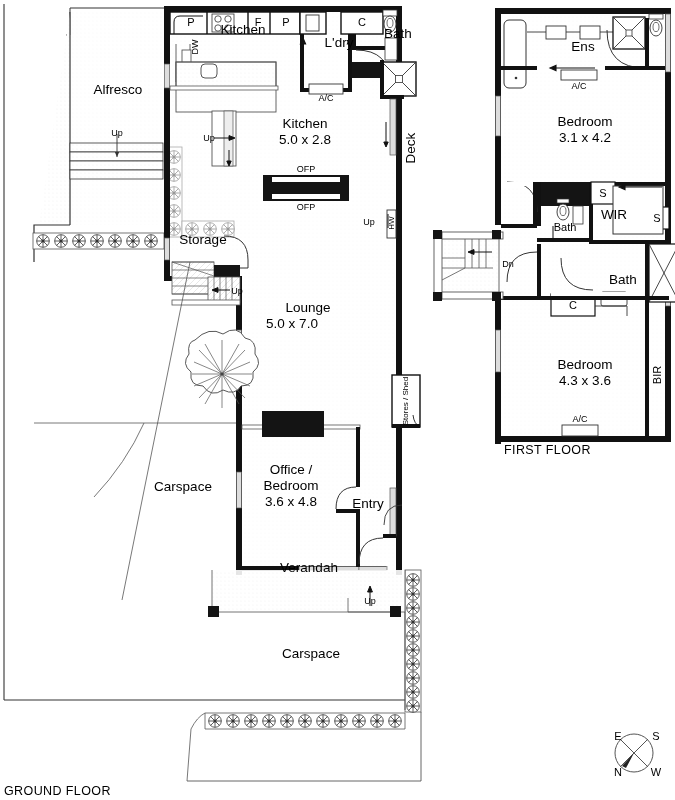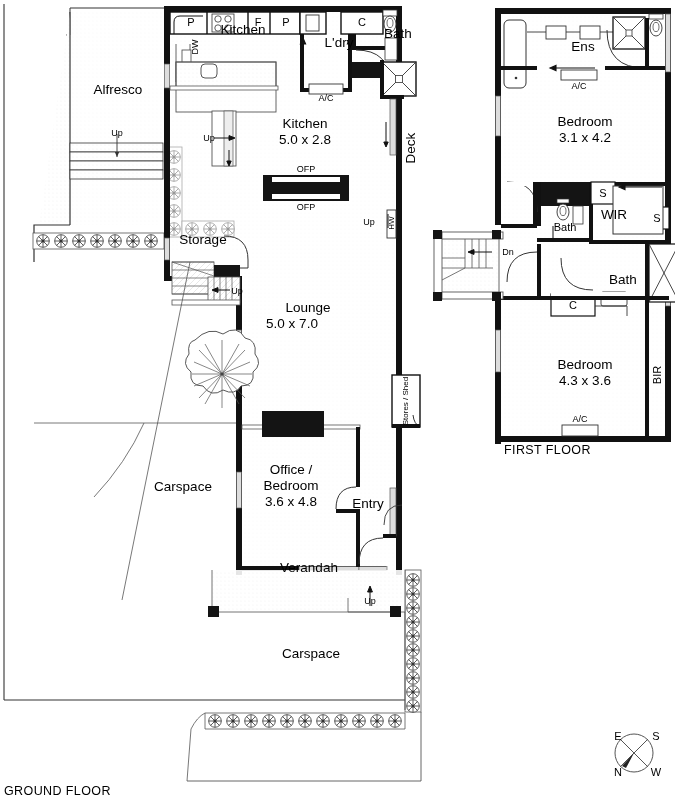--- a/index.html
+++ b/index.html
@@ -555,21 +555,21 @@
   <div class="lbl room-name ctr" style="left:623px;top:280px;">Bath</div>
   <div class="lbl room-name ctr" style="left:585px;top:365px;">Bedroom</div>
   <div class="lbl room-dim ctr" style="left:585px;top:381px;">4.3 x 3.6</div>
   <div class="lbl small ctr rot90" style="left:657px;top:375px;">BIR</div>
 
   <div class="lbl tiny ctr" style="left:579px;top:86px;">A/C</div>
   <div class="lbl tiny ctr" style="left:580px;top:419px;">A/C</div>
   <div class="lbl small ctr" style="left:603px;top:193px;">S</div>
   <div class="lbl small ctr" style="left:657px;top:218px;">S</div>
   <div class="lbl small ctr" style="left:573px;top:305px;">C</div>
-  <div class="lbl tiny ctr" style="left:508px;top:252px;">Dn</div>
+  <div class="lbl tiny ctr" style="left:508px;top:264px;">Dn</div>
 
   <div class="lbl floorlabel" style="left:504px;top:443px;">FIRST FLOOR</div>
 
   <div class="lbl small ctr" style="left:618px;top:736px;">E</div>
   <div class="lbl small ctr" style="left:656px;top:736px;">S</div>
   <div class="lbl small ctr" style="left:618px;top:772px;">N</div>
   <div class="lbl small ctr" style="left:656px;top:772px;">W</div>
 
 </div>
 

